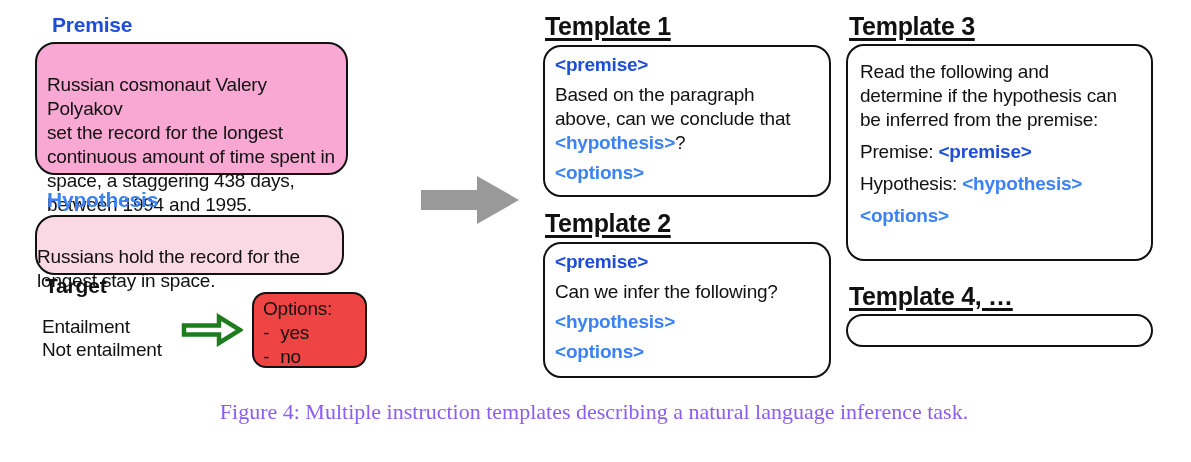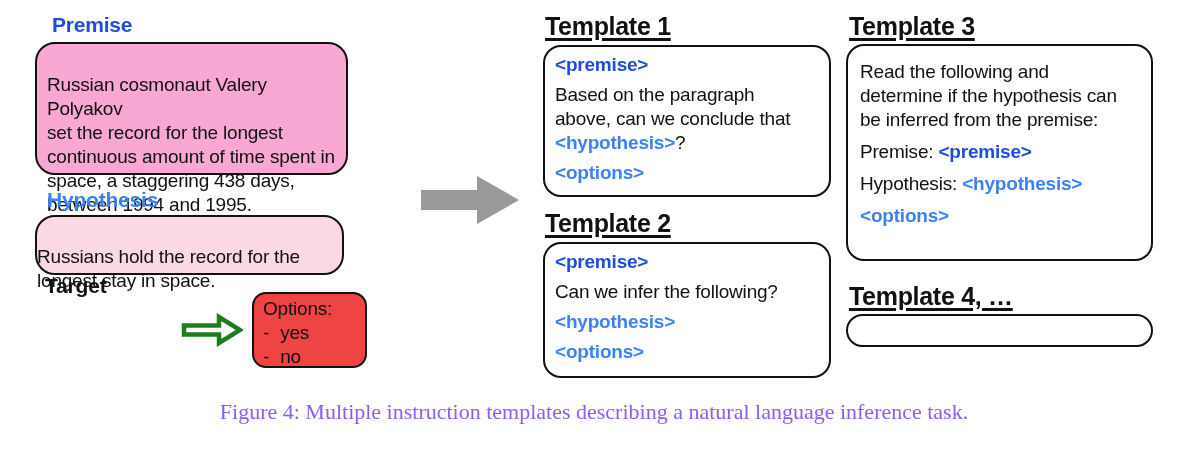--- a/index.html
+++ b/index.html
@@ -49,20 +49,22 @@
 
   <div class="abs sec-hd c-magenta" style="left:47px;top:188px;">Hypothesis</div>
 
   <div class="abs box hypothesis-box">
     <span>Russians hold the record for the
 longest stay in space.</span>
   </div>
 
   <div class="abs sec-hd" style="left:45px;top:274px;">Target</div>
 
+  <div class="abs target-lines">Entailment
+Not entailment</div>
 
   <svg class="abs" style="left:181px;top:313px;" width="62" height="34" viewBox="0 0 62 34">
     <path d="M3 12.5 L38 12.5 L38 4 L59 17 L38 30 L38 21.5 L3 21.5 Z" fill="#ffffff" stroke="#1e7c1e" stroke-width="4.5" stroke-linejoin="miter"></path>
   </svg>
 
   <div class="abs box options-box">
     <div>Options:</div>
     <div class="opt-row">
       <span>-</span>
         <span>yes</span>

